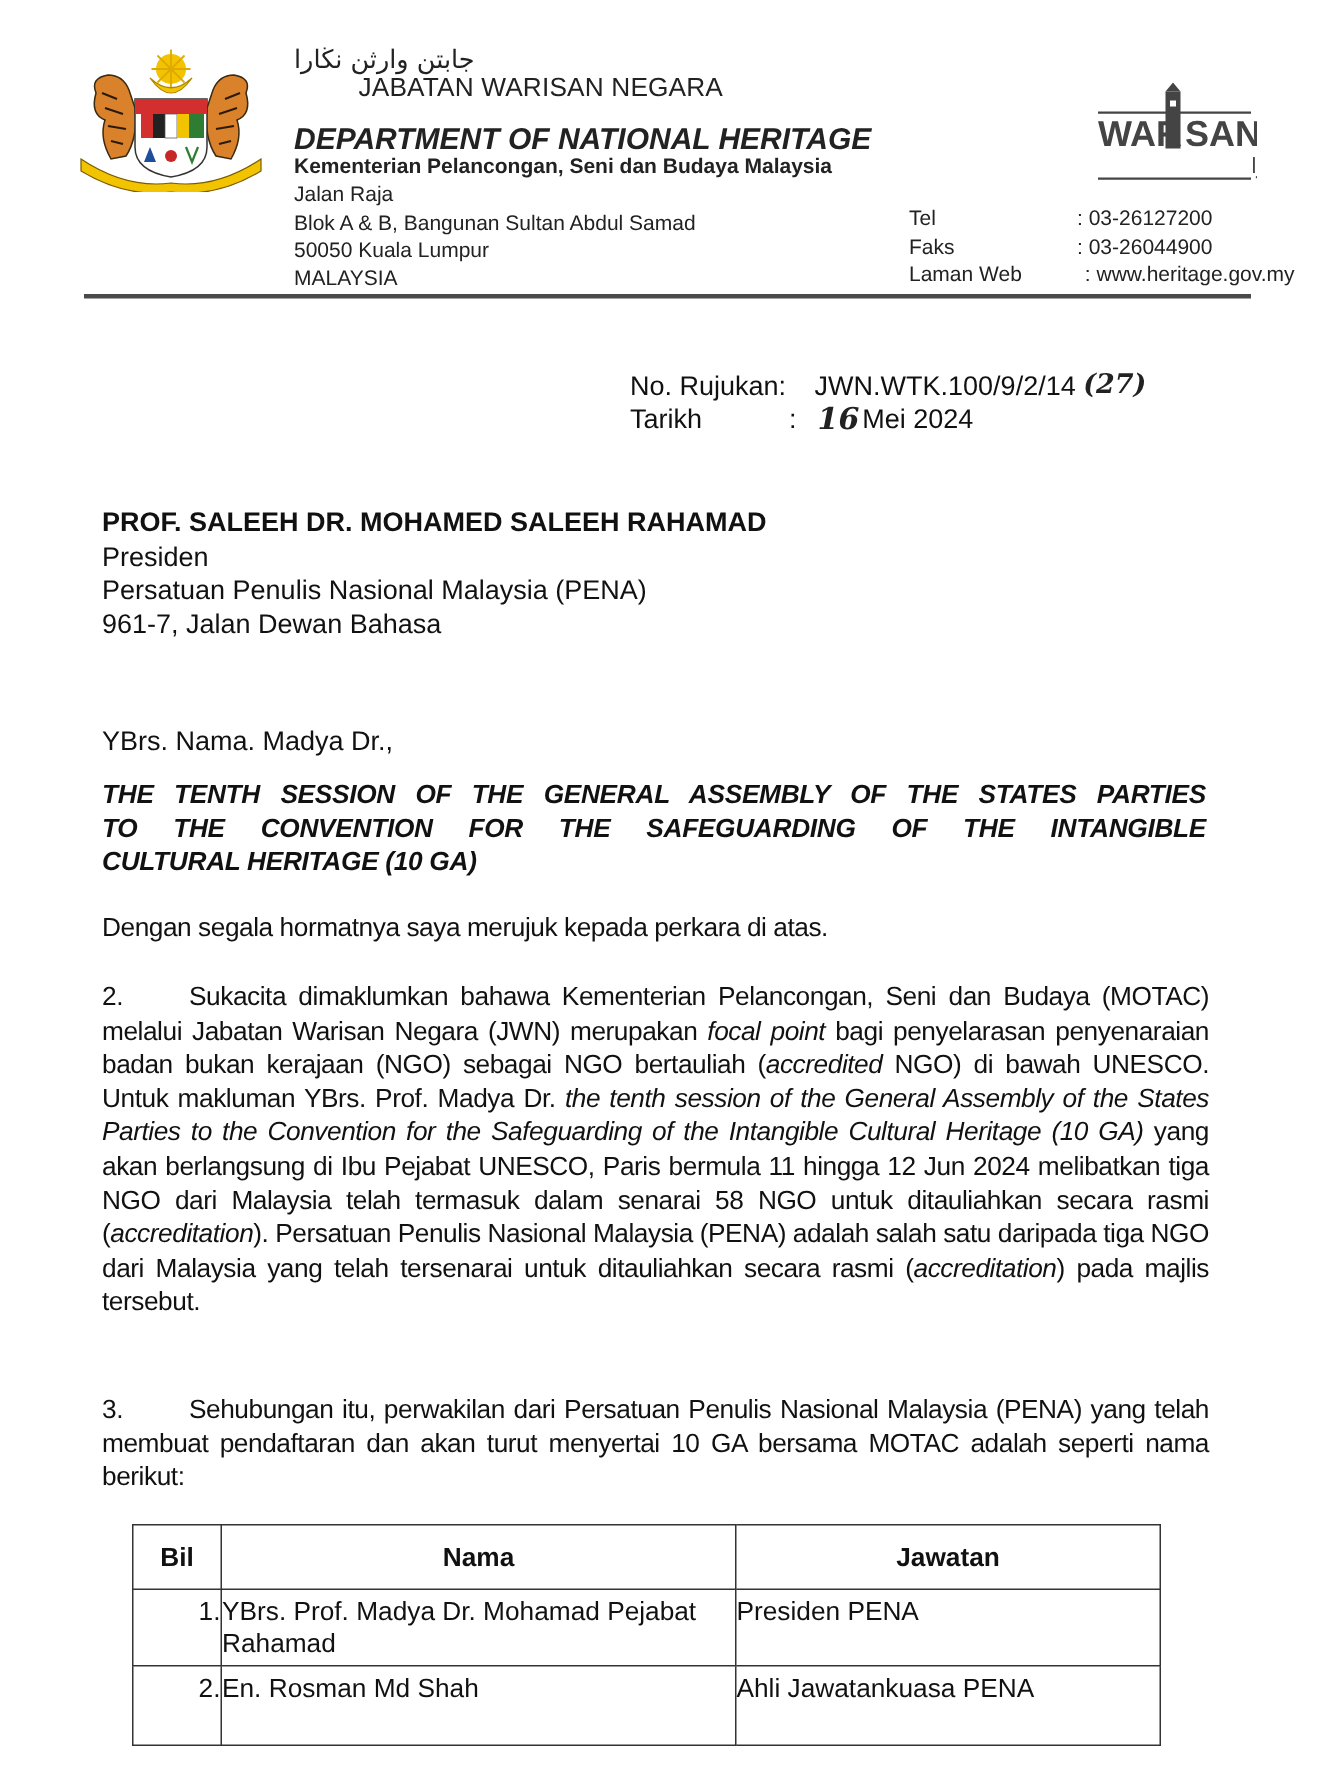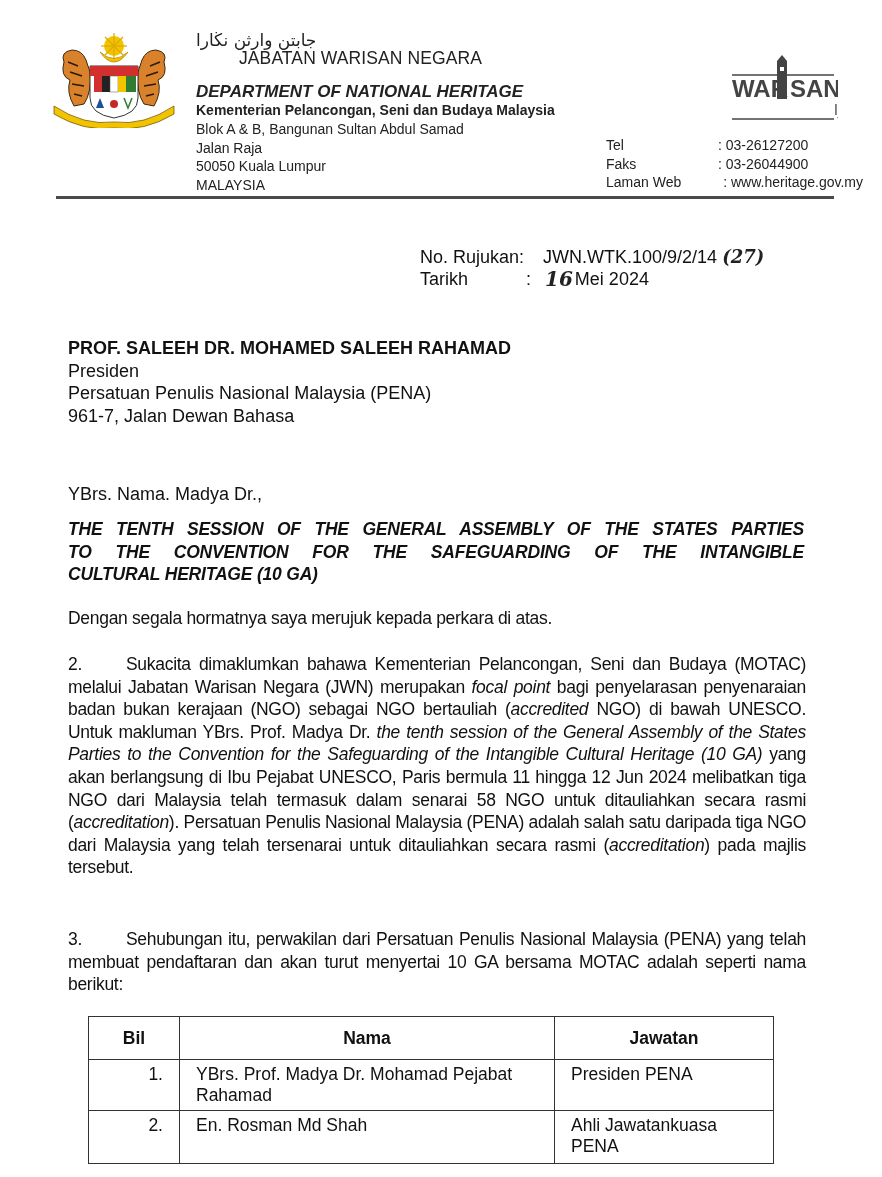--- a/index.html
+++ b/index.html
@@ -2,21 +2,21 @@
 <html><head>
 <meta charset="utf-8">
 <style>
   html, body { margin:0; padding:0; background:#ffffff; }
   body { width:882px; height:1177px; position:relative; overflow:hidden; color:#1a1a1a; font-family:"Liberation Sans", sans-serif; }
   .abs { position:absolute; }
   
   .crest { left:50px; top:32px; width:128px; height:96px; }
   .jawi { left:196px; top:30px; font-family:"DejaVu Sans", sans-serif; font-size:17px; color:#222; direction:rtl; }
   .org1 { left:196px; top:48px; font-size:17.5px; font-weight:normal; color:#222; letter-spacing:0.1px;margin-left:43px; }
-  .org2 { left:196px; top:82px; font-size:17px; font-weight:bold; font-style:italic; color:#222; }
+  .org2 { left:196px; top:82px; font-size:20px; font-weight:bold; font-style:italic; color:#222; }
   .org3 { left:196px; top:102px; font-size:14px; font-weight:bold; color:#222; }
   .addr { left:196px; top:120px; font-size:14px; line-height:18.5px; color:#222; }
   .warisan { left:728px; top:55px; width:110px; height:66px; }
   .contact { left:606px; top:136px; font-size:14px; line-height:18.5px; color:#222; }
   .contact .row { display:flex;gap:38px; }
   .contact .k { width:74px; }
   .rule { left:56px; top:196px; width:778px; height:3px; background:#4a4a4a; }
   
   .ref { left:420px; top:246px; font-size:18px; line-height:22px; color:#111; }
   .ref .row { display:flex; }
@@ -28,21 +28,21 @@
   .salut { left:68px; top:484px; font-size:18px; color:#111; }
   .subject { left:68px; top:518px; width:736px; font-size:17.5px; line-height:22.5px; font-weight:bold; font-style:italic; text-align:justify; text-align-last:left; color:#111; letter-spacing:-0.2px;}
   .subject .l2 { text-align-last:justify; display:block; }
   .para { left:68px; width:738px; font-family:"Liberation Sans", sans-serif; font-size:17.5px; line-height:22.6px; color:#111; text-align:justify; letter-spacing:-0.3px; }
   .p1 { top:607px; }
   .p2 { top:653px; }
   .p3 { top:928px; }
   .num { display:inline-block; width:58px; }
   
   table.reps { position:absolute; left:88px; top:1016px; width:686px; border-collapse:collapse; font-size:17.5px; color:#111; }
-  table.reps td, table.reps th { border:1.5px solid #333; padding:4px 16px; vertical-align:top; }
+  table.reps td, table.reps th { border:1.5px solid #333; padding:4px 0; vertical-align:top; }
   table.reps th { height:34px; vertical-align:middle; font-weight:bold; text-align:center; }
   .c-bil { width:58px; text-align:right; }
   .c-nama { width:342px; }
   .r1 td { height:40px; line-height:21px; }
   .r2 td { height:44px; }
 </style>
 </head>
 <body>
 
 <div class="abs crest">
@@ -83,22 +83,22 @@
 
     <path d="M4 74 Q34 94 64 90 Q94 94 124 74 L124 82 Q94 100 64 96 Q34 100 4 82Z" fill="#f2c400" stroke="#7a5b00" stroke-width="0.8"></path>
   </svg>
 </div>
 
 <div class="abs jawi">جابتن وارثن نڬارا</div>
 <div class="abs org1">JABATAN WARISAN NEGARA</div>
 <div class="abs org2">DEPARTMENT OF NATIONAL  HERITAGE</div>
 <div class="abs org3">Kementerian Pelancongan, Seni dan Budaya Malaysia</div>
 <div class="abs addr">
+  <div>Jalan Raja</div>
   <div>Blok A &amp; B, Bangunan Sultan Abdul Samad</div>
-  <div>Jalan Raja</div>
   <div>50050 Kuala Lumpur</div>
   <div>MALAYSIA</div>
 </div>
 
 <div class="abs warisan">
   <svg width="110" height="66" viewBox="0 0 110 66">
     <line x1="4" y1="20" x2="106" y2="20" stroke="#444" stroke-width="1.5"></line>
     <rect x="49" y="6" width="10" height="38" fill="#444"></rect>
     <path d="M49 6 L54 0 L59 6Z" fill="#444"></path>
     <rect x="52" y="12" width="4" height="4" fill="#fff"></rect>

